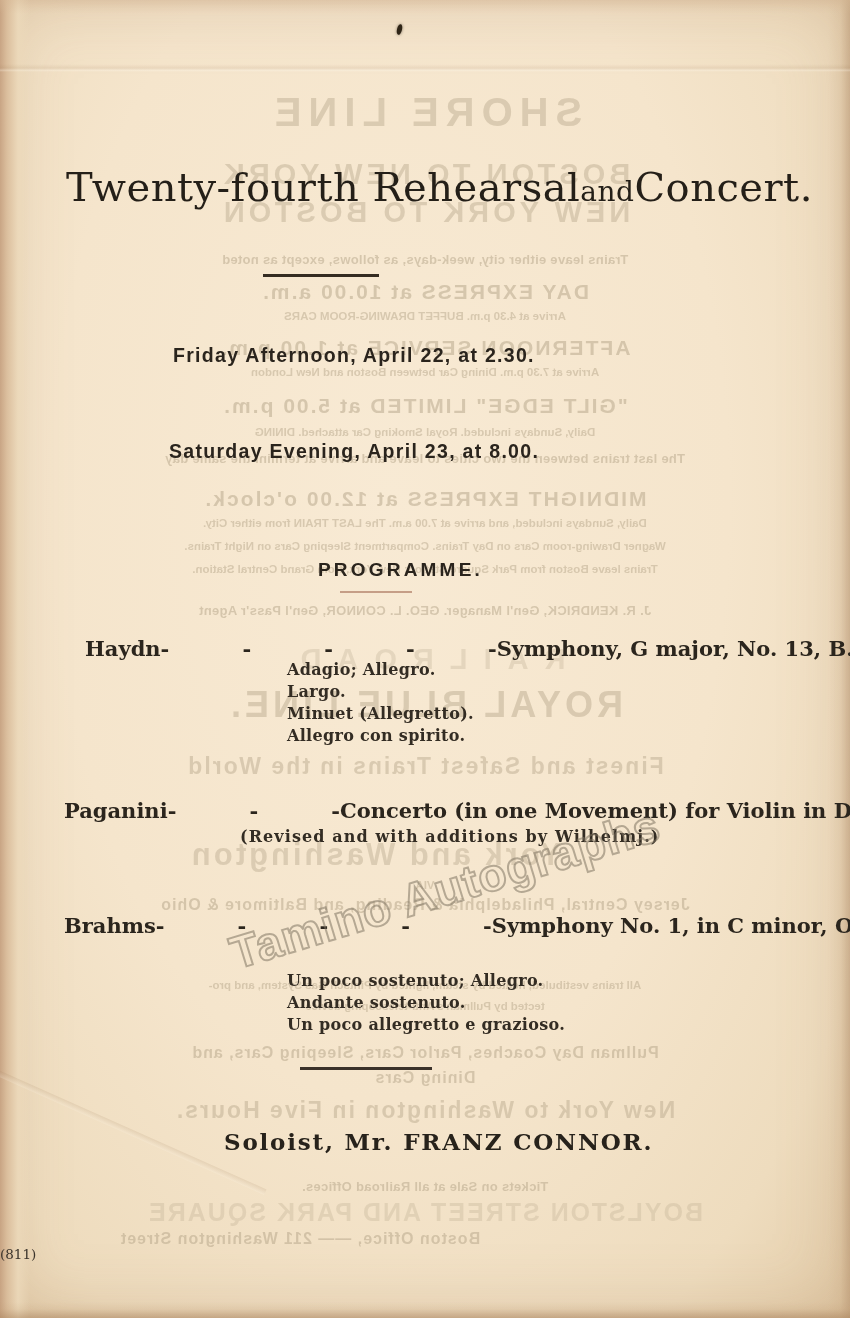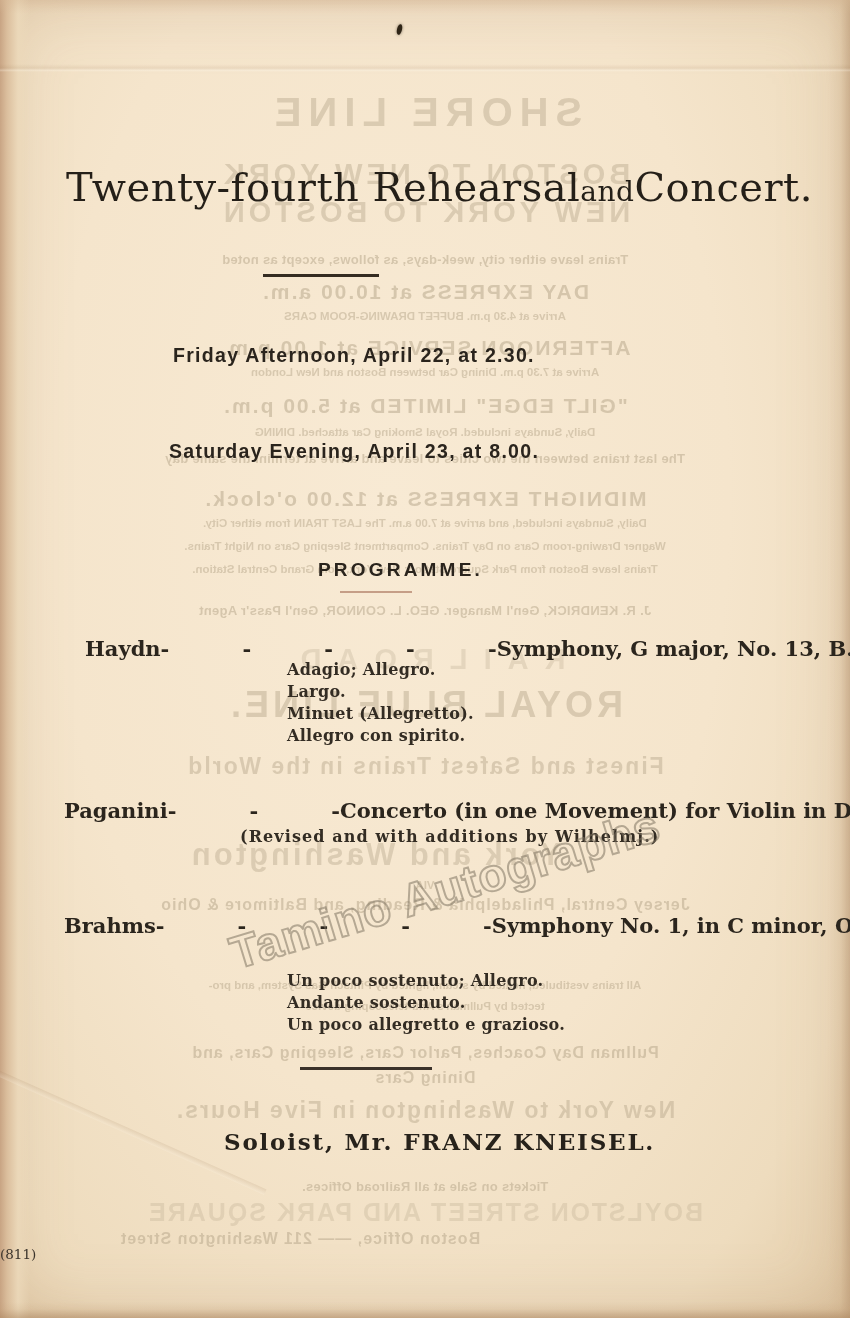--- a/index.html
+++ b/index.html
@@ -157,16 +157,16 @@
   <span class="dashes">-          -          -          -          -</span>
   <span>Symphony No. 1, in C minor, Op. 68</span>
 </div>
 <div class="movements mov-brahms">
   <div>Un poco sostenuto; Allegro.</div>
   <div>Andante sostenuto.</div>
   <div>Un poco allegretto e grazioso.</div>
 </div>
 
 <div class="rule rule-soloist"></div>
-<div class="print soloist">Soloist, Mr. FRANZ KNEISEL.</div>
+<div class="print soloist">Soloist, Mr. FRANZ CONNOR.</div>
 <div class="print pagenum">(811)</div>
 
 <div class="watermark">Tamino Autographs</div>
 
 </body></html>

